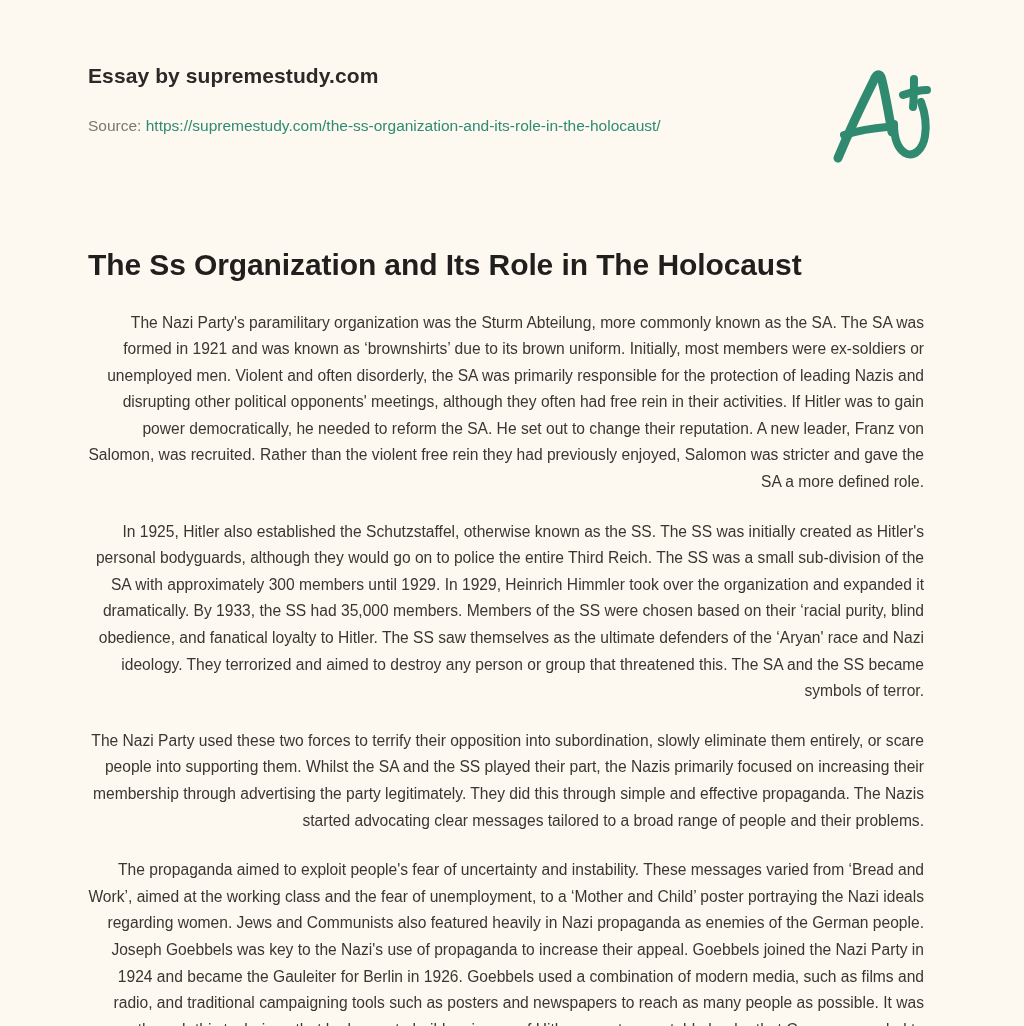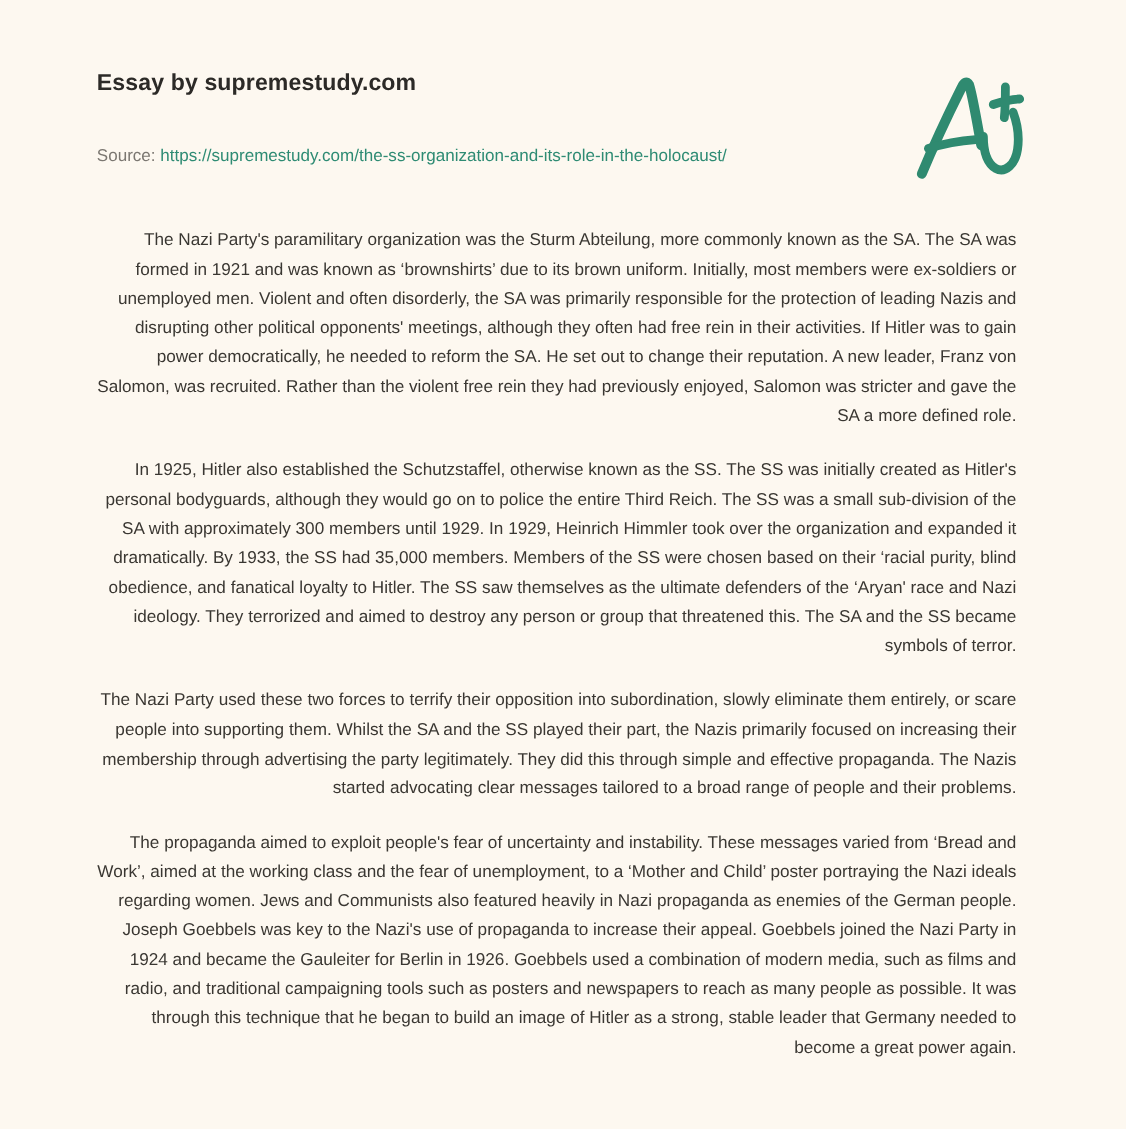--- a/index.html
+++ b/index.html
@@ -37,21 +37,21 @@
   .site-heading {
     font-size: 21px;
     font-weight: bold;
     color: #2c2a27;
     letter-spacing: 0.1px;
     line-height: 1.3;
     margin: 0;
   }
 
   .source-line {
-    margin-top: 42px;
+    margin-top: 26px;
     font-size: 15.5px;
     line-height: 1.4;
     color: #7b7771;
     white-space: nowrap;
   }
 
   .source-label {
     color: #7b7771;
   }
 
@@ -123,20 +123,21 @@
           <path d="M14 96 C 24 72, 38 42, 50 18 C 52 13, 55 11, 57 15 C 60 24, 64 48, 68 70" stroke-width="9"></path>
           <path d="M20 73 C 33 69, 50 66, 63 65" stroke-width="8"></path>
           <path d="M79 33 C 88 30, 96 28, 103 28" stroke-width="8"></path>
           <path d="M90 17 C 90 26, 90 36, 89 45" stroke-width="8"></path>
           <path d="M70 62 C 70 74, 73 86, 81 91 C 90 96, 99 87, 101 74 C 103 61, 100 48, 97 40" stroke-width="8"></path>
         </g>
       </svg>
     </div>
   </div>
 
+  <h2 class="doc-title">The Ss Organization and Its Role in The Holocaust</h2>
 
   <div class="article">
     <p>The Nazi Party's paramilitary organization was the Sturm Abteilung, more commonly known as the SA. The SA was formed in 1921 and was known as ‘brownshirts’ due to its brown uniform. Initially, most members were ex-soldiers or unemployed men. Violent and often disorderly, the SA was primarily responsible for the protection of leading Nazis and disrupting other political opponents' meetings, although they often had free rein in their activities. If Hitler was to gain power democratically, he needed to reform the SA. He set out to change their reputation. A new leader, Franz von Salomon, was recruited. Rather than the violent free rein they had previously enjoyed, Salomon was stricter and gave the SA a more defined role.</p>
     <p>In 1925, Hitler also established the Schutzstaffel, otherwise known as the SS. The SS was initially created as Hitler's personal bodyguards, although they would go on to police the entire Third Reich. The SS was a small sub-division of the SA with approximately 300 members until 1929. In 1929, Heinrich Himmler took over the organization and expanded it dramatically. By 1933, the SS had 35,000 members. Members of the SS were chosen based on their ‘racial purity, blind obedience, and fanatical loyalty to Hitler. The SS saw themselves as the ultimate defenders of the ‘Aryan' race and Nazi ideology. They terrorized and aimed to destroy any person or group that threatened this. The SA and the SS became symbols of terror.</p>
     <p>The Nazi Party used these two forces to terrify their opposition into subordination, slowly eliminate them entirely, or scare people into supporting them. Whilst the SA and the SS played their part, the Nazis primarily focused on increasing their membership through advertising the party legitimately. They did this through simple and effective propaganda. The Nazis started advocating clear messages tailored to a broad range of people and their problems.</p>
     <p>The propaganda aimed to exploit people's fear of uncertainty and instability. These messages varied from ‘Bread and Work’, aimed at the working class and the fear of unemployment, to a ‘Mother and Child’ poster portraying the Nazi ideals regarding women. Jews and Communists also featured heavily in Nazi propaganda as enemies of the German people. Joseph Goebbels was key to the Nazi's use of propaganda to increase their appeal. Goebbels joined the Nazi Party in 1924 and became the Gauleiter for Berlin in 1926. Goebbels used a combination of modern media, such as films and radio, and traditional campaigning tools such as posters and newspapers to reach as many people as possible. It was through this technique that he began to build an image of Hitler as a strong, stable leader that Germany needed to become a great power again.</p>
   </div>
 
 </div>
 

